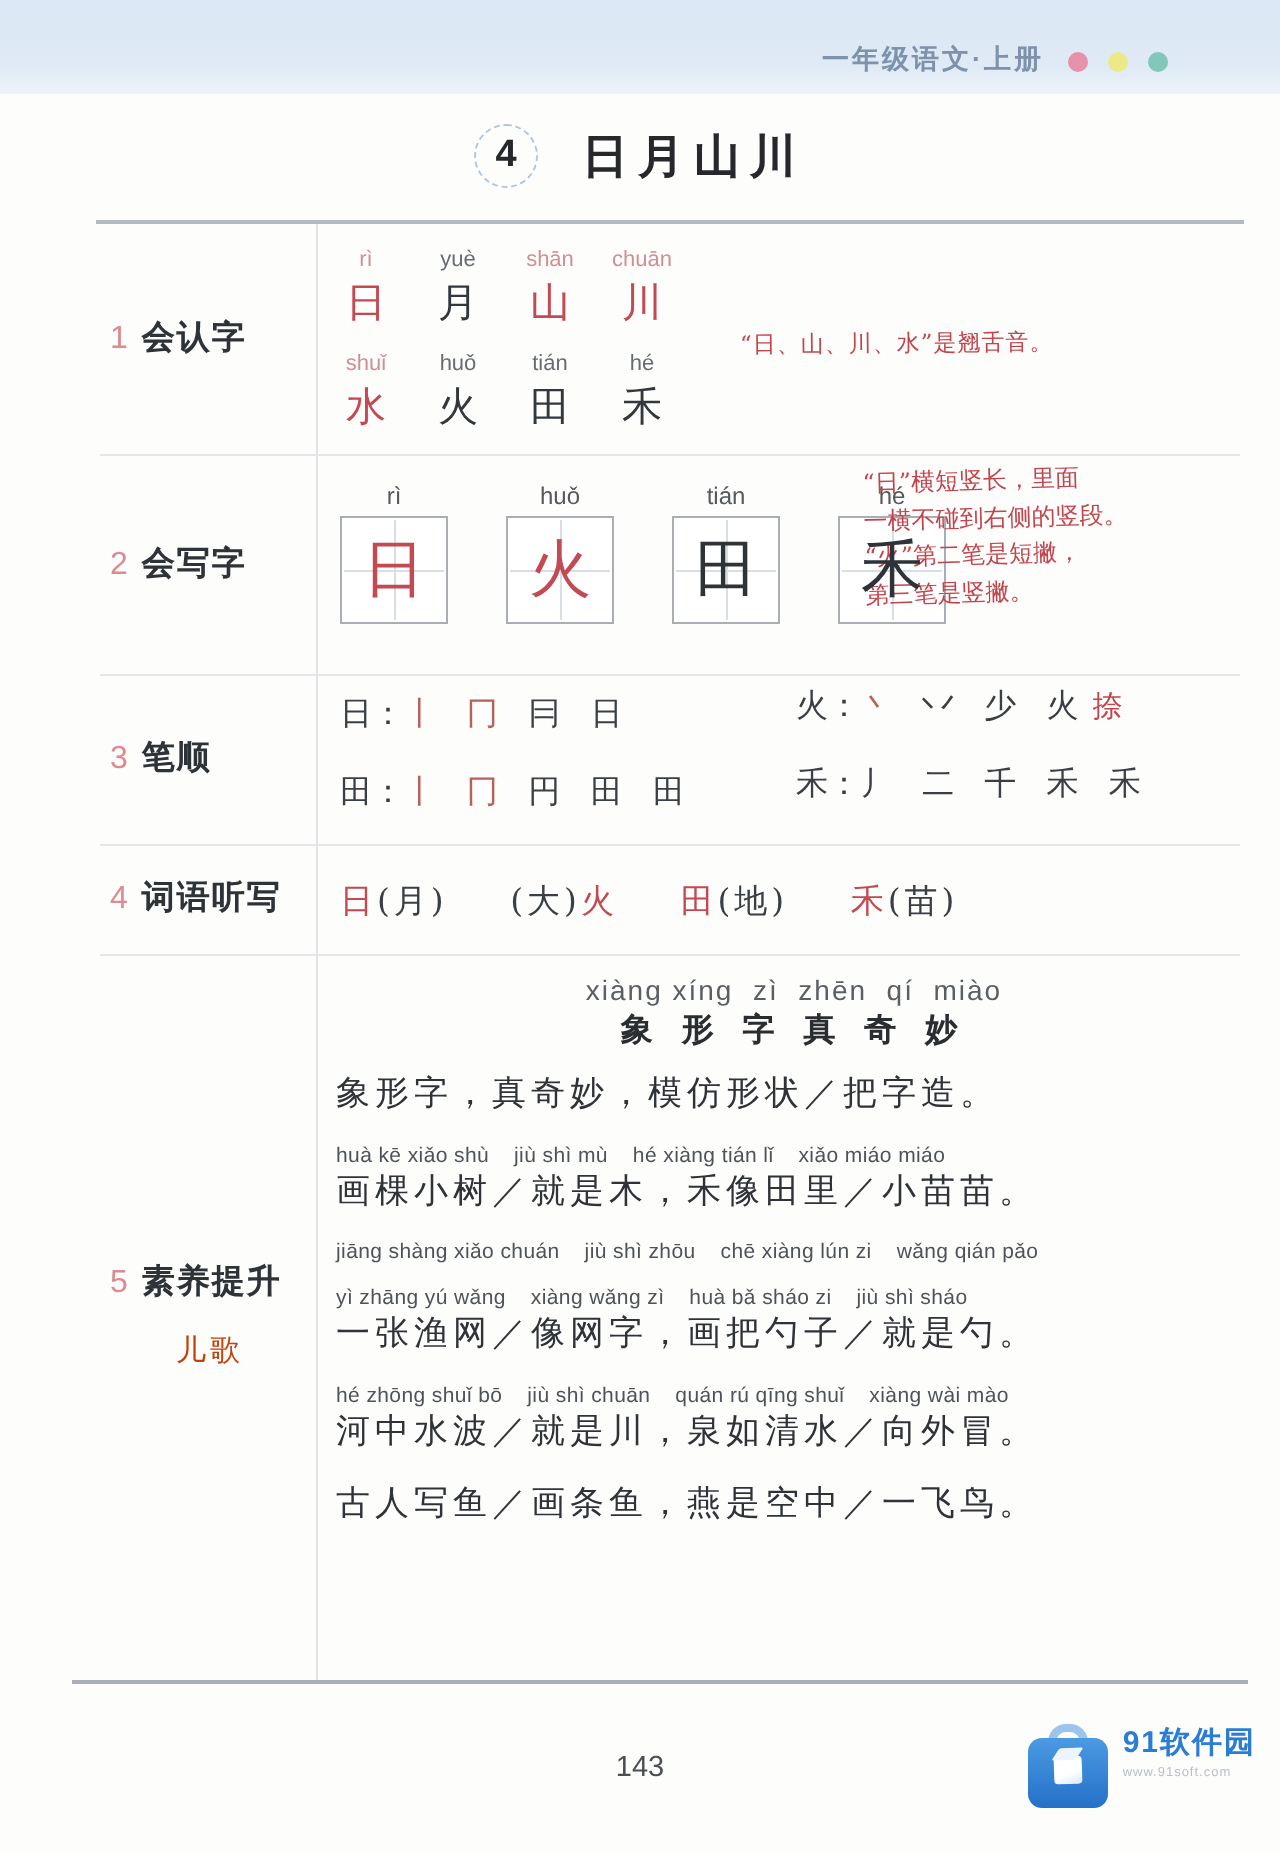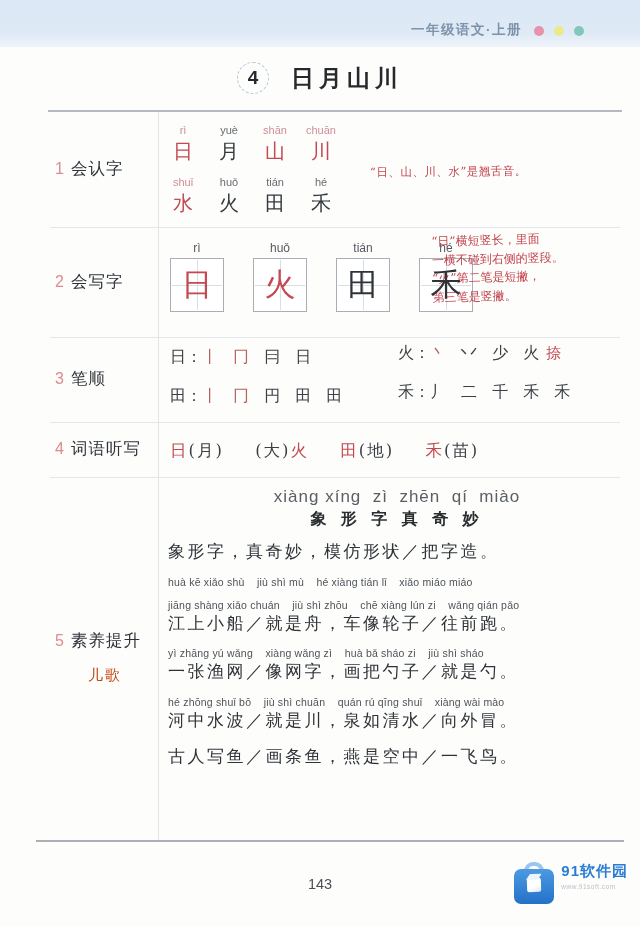--- a/index.html
+++ b/index.html
@@ -27,21 +27,21 @@
 
   
   .hr-dark  { position:absolute; left:48px; width:574px; height:2px; background:#b4bac0; }
   .hr-light { position:absolute; left:50px; width:570px; height:1px; background:#e4e6e9; }
   .vline    { position:absolute; left:158px; top:112px; width:1px; height:728px; background:#e2e4e7; }
   .hr-bottom{ position:absolute; left:36px; top:840px; width:588px; height:2px; background:#aab0b6; }
 
   
   .sec-label { position:absolute; left:55px; white-space:nowrap; }
   .sec-num  { font-size:16px; color:#dd8b90; margin-right:7px; }
-  .sec-name { font-size:16.5px; font-weight:normal; color:#2e3338; letter-spacing:1px; }
+  .sec-name { font-size:16.5px; font-weight:bold; color:#2e3338; letter-spacing:1px; }
   .sub-label { position:absolute; left:88px; font-size:15px; color:#c2410c; letter-spacing:2px; }
 
   
   .py { white-space:pre; }
 
   
   .rz-row { position:absolute; left:160px; display:flex; }
   .rz-cell { width:46px; text-align:center; }
   .rz-cell .py { font-size:11px; color:#676c71; display:block; height:14px; }
   .rz-cell .ch { font-size:20px; color:#33383d; font-family:"DejaVu Serif", serif; }
@@ -73,21 +73,21 @@
   
   .tx-content { position:absolute; left:170px; top:440px; font-size:16.5px;
                 font-family:"DejaVu Serif", serif; letter-spacing:2px; }
   .tx-item { margin-right:24px; }
   .tx-red { color:#c34a52; }
   .tx-black { color:#3a3f44; }
 
   
   .poem { position:absolute; left:168px; top:487px; width:458px; }
   .poem-head { text-align:center; margin-bottom:9px; }
-  .poem-title-py { font-size:17px; color:#5a5f64; letter-spacing:1px; }
+  .poem-title-py { font-size:14px; color:#5a5f64; letter-spacing:1px; }
   .poem-title { font-size:16px; font-weight:bold; color:#2b2e31; letter-spacing:5px; margin-top:2px; }
   .pline { margin-bottom:11px; }
   .pline .py { display:block; font-size:10.5px; color:#4e5358; letter-spacing:0.2px; }
   .pline .zh { font-size:17px; color:#2f3338; font-family:"DejaVu Serif", serif;
                letter-spacing:2.5px; line-height:1.5;text-align:center; }
 
   
   .page-num { position:absolute; top:876px; left:0; width:640px; text-align:center;
               font-size:14.5px; color:#4b4f54; }
   .watermark { position:absolute; top:862px; right:12px; display:flex; gap:7px; }
@@ -215,24 +215,24 @@
   <div class="poem">
     <div class="poem-head">
       <div class="poem-title-py py">xiàng xíng  zì  zhēn  qí  miào</div>
       <div class="poem-title">象 形 字 真 奇 妙</div>
     </div>
     <div class="pline">
       <span class="zh">象形字，真奇妙，模仿形状／把字造。</span>
     </div>
     <div class="pline">
       <span class="py">huà kē xiǎo shù    jiù shì mù    hé xiàng tián lǐ    xiǎo miáo miáo</span>
+      <span class="zh">画棵小树／就是木，禾像田里／小苗苗。</span>
     </div>
     <div class="pline">
       <span class="py">jiāng shàng xiǎo chuán    jiù shì zhōu    chē xiàng lún zi    wǎng qián pǎo</span>
-      <span class="zh">江上小船／就是舟，车像轮子／往前跑。</span>
     </div>
     <div class="pline">
       <span class="py">yì zhāng yú wǎng    xiàng wǎng zì    huà bǎ sháo zi    jiù shì sháo</span>
       <span class="zh">一张渔网／像网字，画把勺子／就是勺。</span>
     </div>
     <div class="pline">
       <span class="py">hé zhōng shuǐ bō    jiù shì chuān    quán rú qīng shuǐ    xiàng wài mào</span>
       <span class="zh">河中水波／就是川，泉如清水／向外冒。</span>
     </div>
     <div class="pline">

